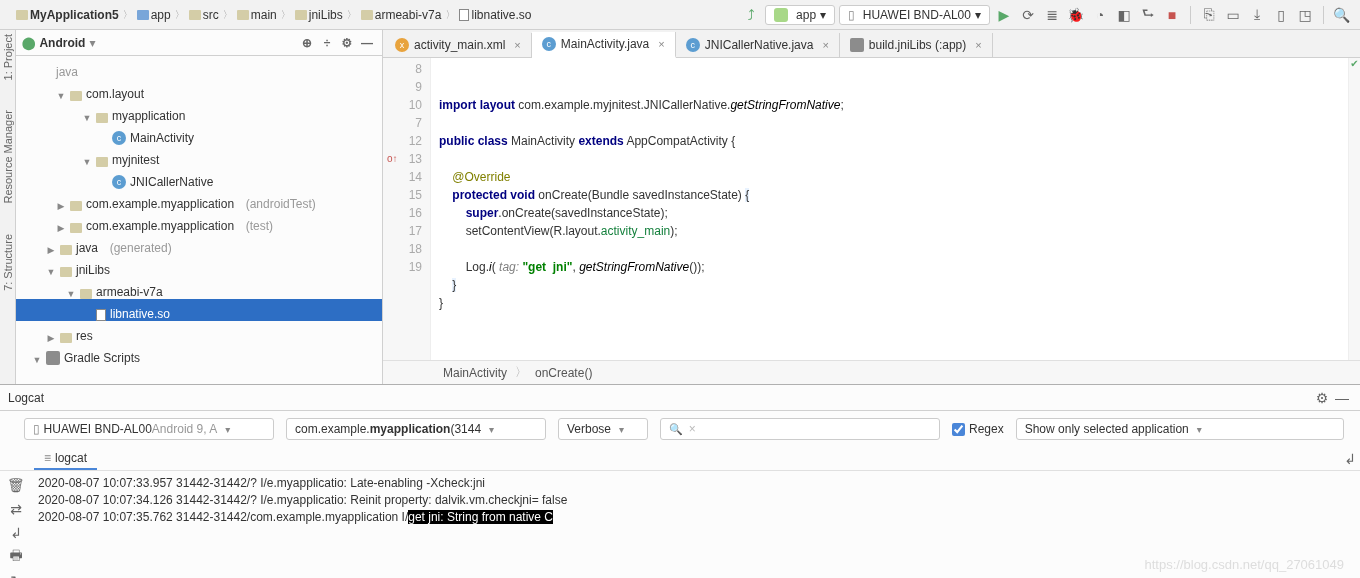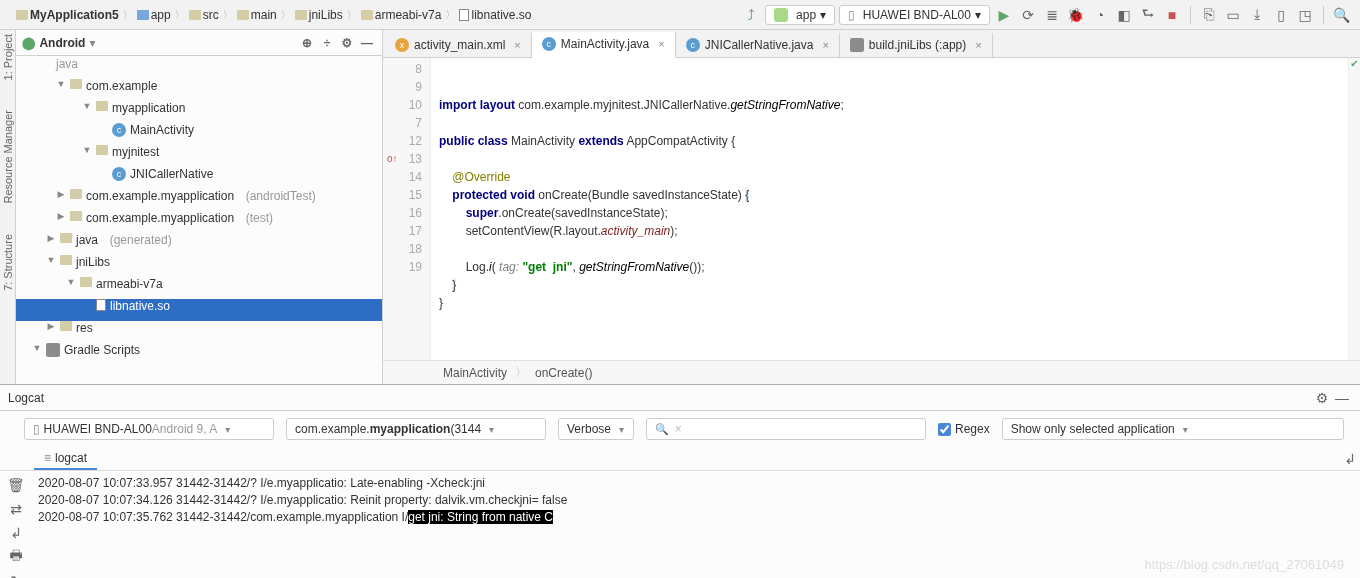--- a/index.html
+++ b/index.html
@@ -23,21 +23,21 @@
 .main { height: 354px; display: flex; }
 .sidebar-tabs { width: 16px; background: #f2f2f2; border-right: 1px solid #d0d0d0; display:flex; flex-direction:column; align-items:center; padding-top:4px; gap:30px; }
 .side-tab { writing-mode: vertical-lr; transform: rotate(180deg); font-size:11px; color:#666; cursor:pointer; }
 
 .project-panel { width: 367px; background: #fcfcfc; border-right: 1px solid #d0d0d0; display:flex; flex-direction:column; }
 .panel-header { height: 26px; border-bottom: 1px solid #d0d0d0; display:flex; align-items:center; padding:0 6px; font-size:12px; font-weight:bold; }
 .panel-header-title { flex:1; display:flex; align-items:center; gap:4px;}
 .panel-header-actions { display:flex; gap:2px; }
 .panel-header-actions .toolbar-icon { width:18px; height:18px; font-size:12px; }
 .tree { flex:1; padding-top: 1px; overflow:hidden; }
-.tree-row { height: 22px; display:flex; align-items:flex-start; gap:4px; cursor:pointer; font-size:13px; }
+.tree-row { height: 22px; display:flex; align-items:flex-end; gap:4px; cursor:pointer; font-size:13px; }
 .tree-row.selected { background: #2d6ec4; color:#fff; }
 .arrow { width:10px; text-align:center; color:#888; font-size:9px; }
 .class-i { width:14px; height:14px; border-radius:50%; background:#5c9dd1; color:#fff; font-size:9px; display:flex; align-items:center; justify-content:center; }
 .gradle-i { width:14px; height:14px; background:#8c8c8c; border-radius:2px; }
 .gray-txt { color:#999; }
 
 .editor { flex:1; display:flex; flex-direction:column; background:#fff; }
 .tabs { height: 28px; background: #f2f2f2; display:flex; align-items:flex-end; border-bottom:1px solid #d0d0d0; padding-left:2px; }
 .tab { display:flex; align-items:center; gap:5px; padding: 5px 10px; font-size: 12px; cursor:pointer; border-right: 1px solid #d0d0d0; }
 .tab.active { background:#fff; border-bottom: 2px solid #fff; margin-bottom:-1px;}
@@ -160,21 +160,21 @@
         <div class="toolbar-icon">—</div>
       </div>
     </div>
     <div class="tree">
       <div class="tree-row" style="padding-left:40px">
           <span class="gray-txt">java</span>
         </div>
       <div class="tree-row" style="padding-left:40px">
           <span class="arrow">▼</span>
           <span class="folder-i"></span>
-          <span>com.example</span>
+          <span>com.layout</span>
         </div>
       <div class="tree-row" style="padding-left:66px">
           <span class="arrow">▼</span>
           <span class="folder-i"></span>
           <span>myapplication</span>
         </div>
       <div class="tree-row" style="padding-left:96px">
           <span class="class-i">c</span>
           <span>MainActivity</span>
         </div>
@@ -258,21 +258,21 @@
       </div>
       <div class="code">
 <div class="hl-line" style="top:182px"></div>
 <span class="kw">import layout</span><span> com.example.myjnitest.JNICallerNative.</span><span class="meth">getStringFromNative</span><span>;</span>
 <span> </span>
 <span class="kw">public class</span><span> MainActivity </span><span class="kw">extends</span><span> AppCompatActivity {</span>
 <span> </span>
 <span>    </span><span class="anno">@Override</span>
 <span>    </span><span class="kw">protected void</span><span> onCreate(Bundle savedInstanceState) </span><span style="background:#e8f2fe">{</span>
 <span>        </span><span class="kw">super</span><span>.onCreate(savedInstanceState);</span>
-<span>        </span><span>setContentView(R.layout.</span><span style="color:#7f1d1d;font-style:italic">activity_main</span><span>);</span>
+<span>        </span><span>setContentView(R.layout.</span><span style="color:#15803d;">activity_main</span><span>);</span>
 <span> </span>
 <span>        </span><span>Log.</span><span class="meth">i</span><span>( </span><span class="comment">tag: </span><span class="str">"get  jni"</span><span>, </span><span class="meth">getStringFromNative</span><span>());</span>
 <span>    </span><span style="background:#e8f2fe">}</span>
 <span>}</span>
       </div>
       <div class="status-strip">
         <div class="green-tick">✔</div>
       </div>
     </div>
     <div class="breadcrumb-bar">
@@ -293,21 +293,21 @@
     <div class="combo" style="width:250px">
         <span style="color:#888;margin-right:4px">▯</span>
         <span>HUAWEI BND-AL00 </span>
         <span class="gray-txt">Android 9, A</span>
       </div>
     <div class="combo" style="width:260px">
         <span>com.example.</span>
         <b>myapplication</b>
         <span> (3144</span>
       </div>
-    <div class="combo" style="width:76px">
+    <div class="combo" style="width:90px">
         <span>Verbose</span>
       </div>
     <div class="search-box">
       <span style="color:#888;font-size:11px">🔍</span>
       <span style="color:#bbb;cursor:pointer">×</span>
     </div>
     <label class="regex-check">
         <input type="checkbox" checked="" style="">
         <span>Regex</span>
       </label>

